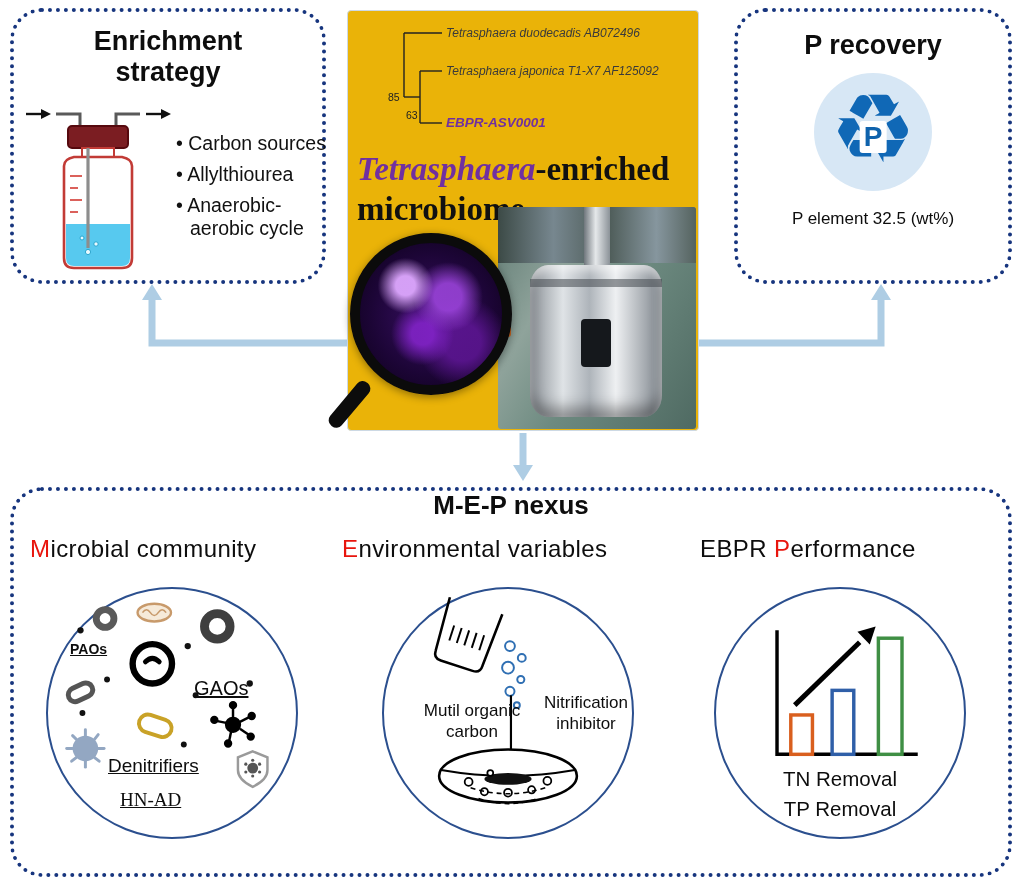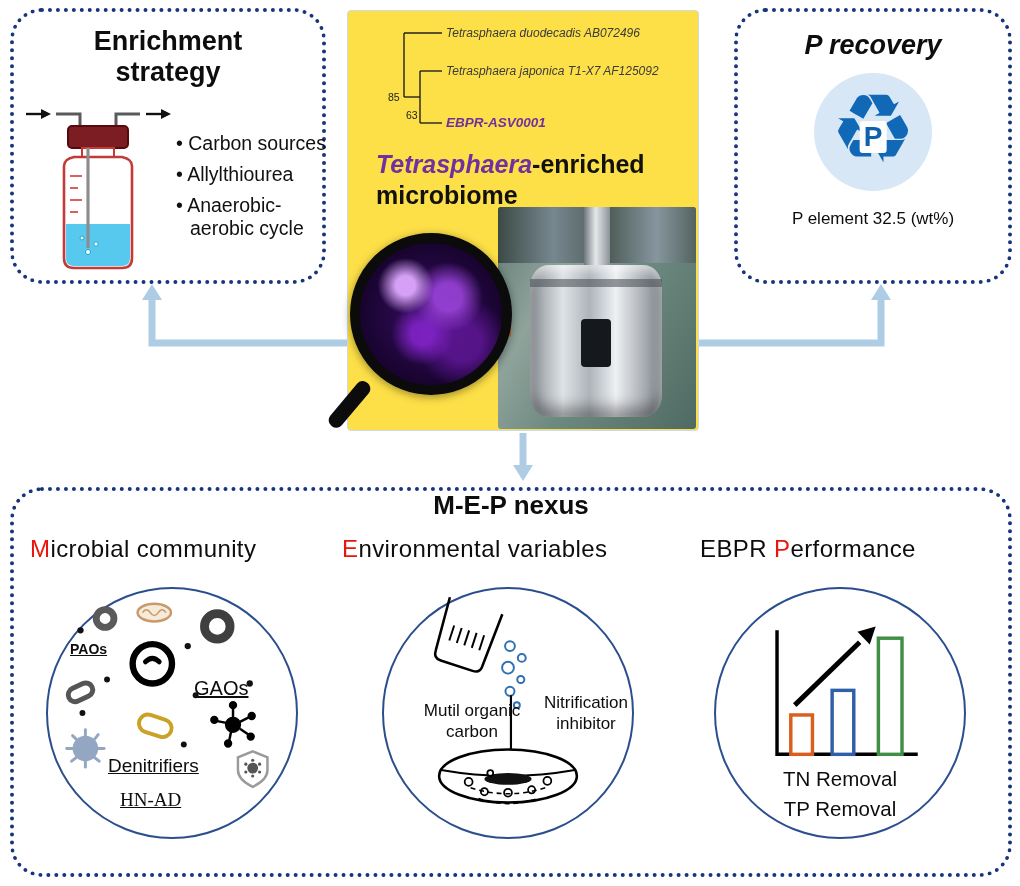--- a/index.html
+++ b/index.html
@@ -13,23 +13,23 @@
   .box-title { font-weight:bold; font-size:27px; color:#0d0d0d; text-align:center; line-height:1.15; }
   .t-enrich { width:235px; margin:14px auto 0; }
   .bottle-wrap { position:absolute; left:8px; top:86px; width:152px; height:182px; }
   .bottle-wrap svg { width:100%; height:100%; }
   .bullets { position:absolute; left:160px; top:120px; width:152px; font-size:19.5px; color:#111; list-style:none; }
   .bullets li { padding-left:16px; text-indent:-14px; margin-bottom:7px; line-height:1.22; }
   .bullets li::before { content:"•  "; }
 
   
   .panel-center { position:absolute; left:347px; top:10px; width:352px; height:421px;
-                  background:#fde047; border:1px solid #cdd9e4; border-radius:4px; }
+                  background:#eab308; border:1px solid #cdd9e4; border-radius:4px; }
   .tree-svg { position:absolute; left:8px; top:6px; width:336px; height:128px; }
-  .caption { position:absolute; left:28px; top:138px; font-size:25px; font-weight:bold; color:#111; line-height:1.22; }
+  .caption { position:absolute; left:9px; top:138px; font-size:33px; font-weight:bold; color:#111; line-height:1.22;font-family:Liberation Serif, serif; }
   .caption .genus { color:#7030a0; font-style:italic; }
   .images { position:absolute; left:0; top:196px; width:352px; height:225px; }
   .reactor { position:absolute; left:150px; top:0; width:198px; height:222px; border-radius:3px; overflow:hidden;
              background:linear-gradient(120deg,#5f7a72 0%,#8fa39b 30%,#6d8a80 55%,#4f6a62 100%); }
   .reactor .pipes { position:absolute; left:0; top:0; width:100%; height:56px;
              background:linear-gradient(90deg,#3c4a46,#77878f 28%,#4c5a56 55%,#86969e 80%,#55635f); }
   .reactor .stem  { position:absolute; left:50%; top:0; transform:translateX(-50%); width:26px; height:62px;
              background:linear-gradient(90deg,#6f767c,#e5e8ea 45%,#8b9298); }
   .reactor .orange-pipe { position:absolute; left:4px; top:96px; width:9px; height:34px; background:#c9651f; border-radius:3px; }
   .vessel { position:absolute; left:32px; top:58px; width:132px; height:152px; border-radius:18px/22px;
@@ -45,21 +45,21 @@
             radial-gradient(circle at 62% 38%, rgba(160,70,225,.85) 0 11%, transparent 28%),
             radial-gradient(circle at 44% 64%, rgba(130,35,200,.9) 0 9%, transparent 26%),
             radial-gradient(circle at 72% 70%, rgba(95,22,150,.85) 0 13%, transparent 32%),
             radial-gradient(circle at 50% 50%, #3a0f66 0%, #1c0536 60%, #0c0118 100%);
           box-shadow:0 2px 8px rgba(0,0,0,.4); }
   .lens-handle { position:absolute; left:10px; top:150px; width:15px; height:56px; background:#0c0c0c;
           border-radius:7px; transform:rotate(40deg); transform-origin:top center; }
 
   
   .box-precovery { left:734px; top:8px; width:278px; height:276px; }
-  .t-prec { margin-top:18px;font-style:italic; }
+  .t-prec { margin-top:18px; }
   .recycle-wrap { position:relative; width:118px; height:118px; margin:12px auto 0;
                   background:#d7e7f5; border-radius:50%; }
   .recycle-glyph { position:absolute; left:50%; top:50%; transform:translate(-50%,-53%);
                    font-size:96px; line-height:1; color:#1068b6; }
   .recycle-letter { position:absolute; left:50%; top:54%; transform:translate(-50%,-50%);
                    font-size:28px; font-weight:bold; color:#0e62ac; background:#fff;
                    padding:0 4px; border-radius:3px; line-height:1.15; }
   .prec-value { margin-top:18px; text-align:center; font-size:17px; color:#0d0d0d; }
 
   

